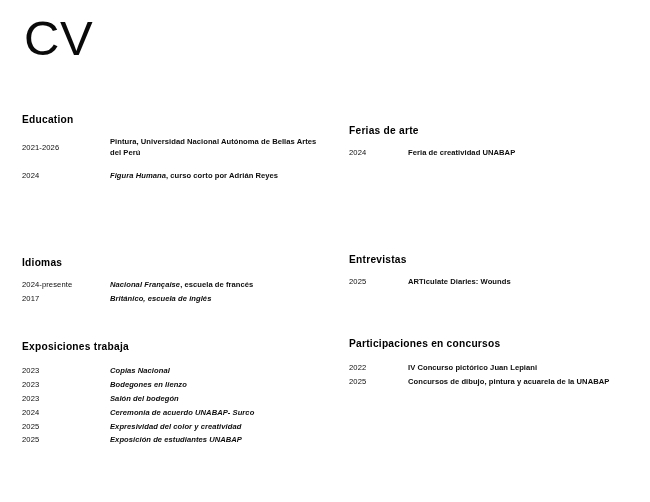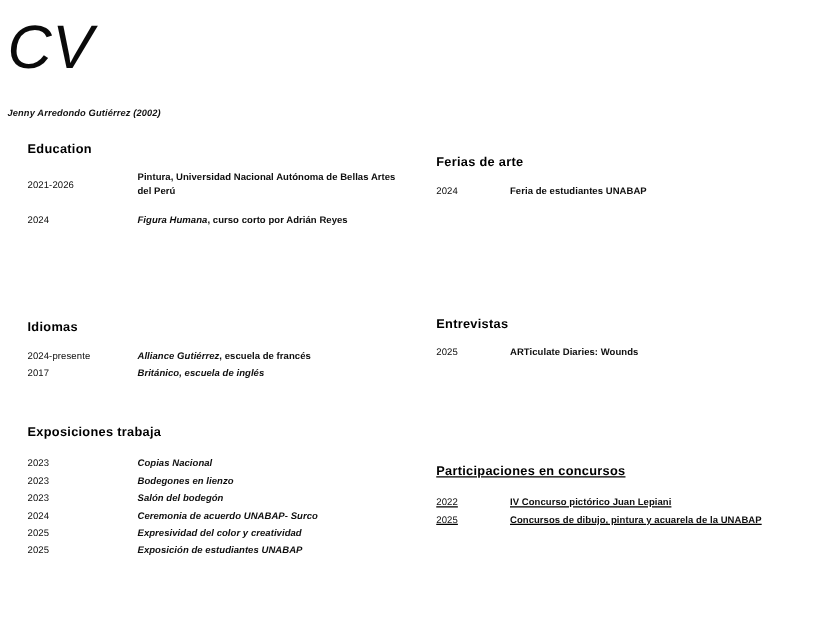--- a/index.html
+++ b/index.html
@@ -19,24 +19,23 @@
 
   .page {
     position: absolute;
     inset: 0;
     background: #ffffff;
   }
 
   
   .masthead {
     position: absolute;
-    left: 6px;
+    left: 24px;
     top: 14px;
     width: 320px;
-    font-style: italic;
   }
   .cv-title {
     font-size: 49px;
     font-weight: 300;
     letter-spacing: 0.5px;
     line-height: 1;
     margin: 0;
     color: #0a0a0a;
   }
   .identity {
@@ -103,34 +102,33 @@
   .entries.loose .entry:last-child { margin-bottom: 0; }
   .entries.tight .entry { margin-bottom: 2.5px; }
   .entries.tight .entry:last-child { margin-bottom: 0; }
 
   
   #sec-education      { top: 114px; }
   #sec-idiomas        { top: 257px; }
   #sec-exposiciones   { top: 341px; }
   #sec-ferias         { top: 125px; }
   #sec-entrevistas    { top: 254px; }
-  #sec-concursos      { top: 372px; text-decoration: underline; }
+  #sec-concursos      { top: 338px; }
 
   #sec-exposiciones .section-heading { margin-bottom: 13px; }
   #sec-concursos .section-heading    { margin-bottom: 13px; }
 </style>
 </head>
 <body>
 
 <div class="page">
 
   <div class="masthead">
     <h1 class="cv-title">CV</h1>
     <div class="identity">
-      <div>Jenny Arredondo Gutiérrez (2002)</div>
     </div>
   </div>
 
   <div class="col col-left">
     <div class="section" id="sec-education">
       <h2 class="section-heading">Education</h2>
       <div class="entries loose">
           <div class="entry">
             <span class="date">2021-2026</span>
             <span class="desc">Pintura, Universidad Nacional Autónoma de Bellas Artes del Perú</span>
@@ -140,21 +138,21 @@
             <span class="desc"><span class="it">Figura Humana</span>, curso corto por Adrián Reyes</span>
           </div>
         </div>
     </div>
 
     <div class="section" id="sec-idiomas">
       <h2 class="section-heading">Idiomas</h2>
       <div class="entries tight">
           <div class="entry">
             <span class="date">2024-presente</span>
-            <span class="desc"><span class="it">Alliance Gutiérrez</span>, escuela de francés</span>
+            <span class="desc"><span class="it">Nacional Française</span>, escuela de francés</span>
           </div>
           <div class="entry all-italic">
             <span class="date">2017</span>
             <span class="desc">Británico, escuela de inglés</span>
           </div>
         </div>
     </div>
 
     <div class="section" id="sec-exposiciones">
       <h2 class="section-heading">Exposiciones trabaja</h2>
@@ -186,21 +184,21 @@
         </div>
     </div>
   </div>
 
   <div class="col col-right">
     <div class="section" id="sec-ferias">
       <h2 class="section-heading">Ferias de arte</h2>
       <div class="entries tight">
           <div class="entry">
             <span class="date">2024</span>
-            <span class="desc">Feria de estudiantes UNABAP</span>
+            <span class="desc">Feria de creatividad UNABAP</span>
           </div>
         </div>
     </div>
 
     <div class="section" id="sec-entrevistas">
       <h2 class="section-heading">Entrevistas</h2>
       <div class="entries tight">
           <div class="entry">
             <span class="date">2025</span>
             <span class="desc">ARTiculate Diaries: Wounds</span>

